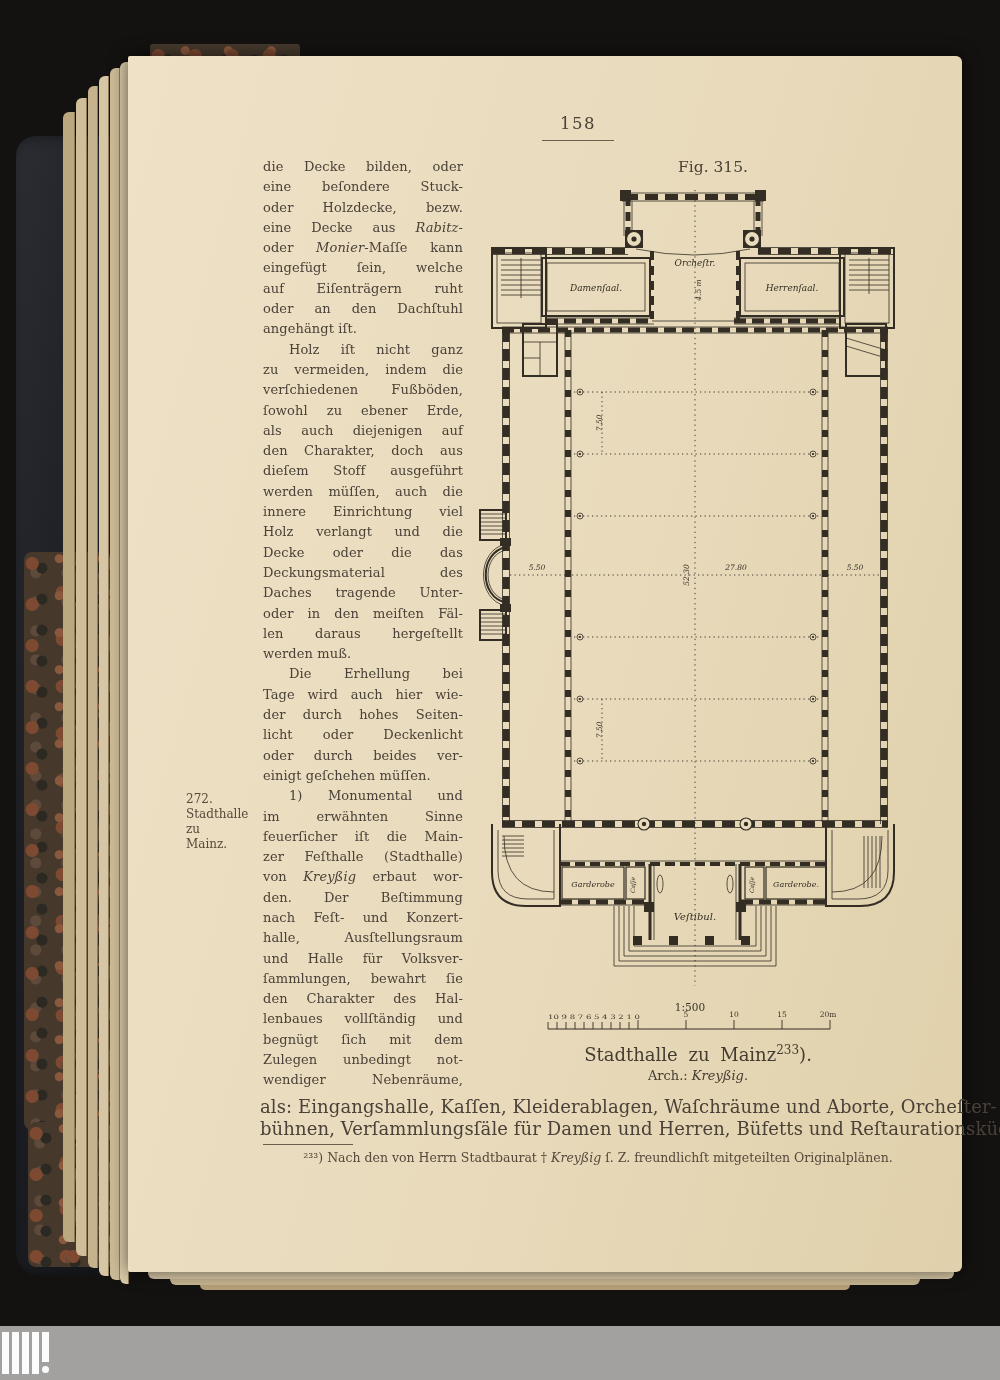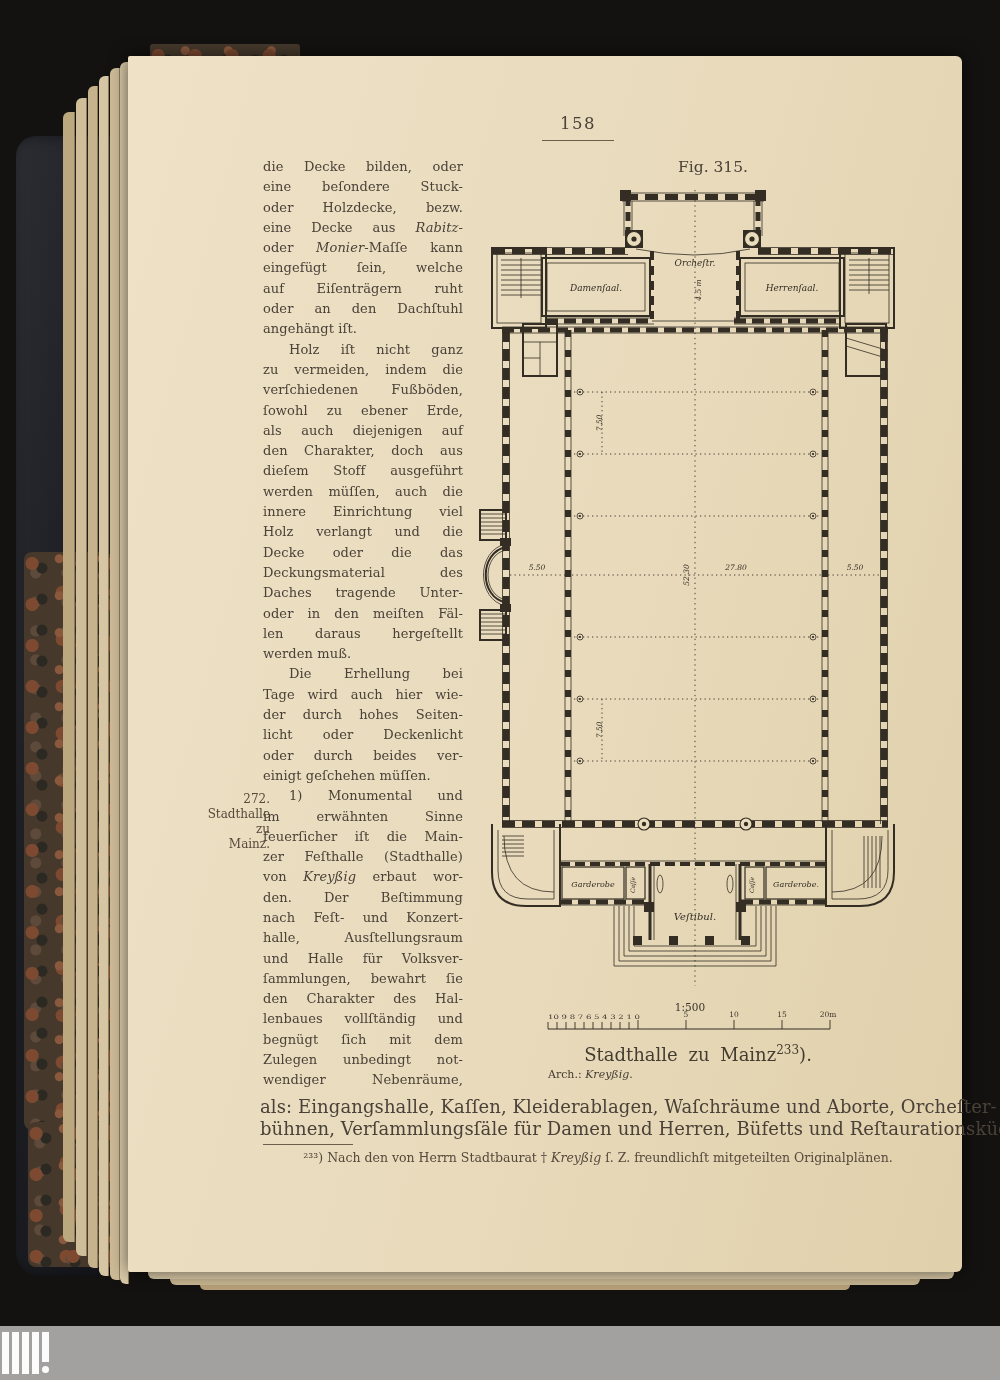--- a/index.html
+++ b/index.html
@@ -42,36 +42,36 @@
   .fig-label{left:510px;top:102px;width:110px;text-align:right;
     font-size:15.5px;color:#4a4138}
 
   .col{left:135px;top:101px;width:200px;color:#4a4138;
     font-size:13px;line-height:20.3px}
   .ln{text-align:justify;text-align-last:justify;white-space:nowrap;letter-spacing:.1px}
   .ln.end{text-align-last:left}
   .ln.ind{text-indent:26px}
   .ln i{font-style:italic}
 
-  .margin-note{left:58px;top:736px;width:84px;text-align:right;
+  .margin-note{left:58px;top:736px;width:84px;text-align:left;
     font-size:12px;line-height:15px;color:#57493b}
 
   .wide{left:132px;top:1040px;width:644px;color:#4a4138;
     font-size:18px;line-height:21.8px}
 
   .foot-rule{left:135px;top:1088px;width:90px;border-top:1px solid #6b5e4c}
   .footnote{left:145px;top:1094px;width:650px;text-align:center;
     font-size:12.5px;color:#55493c}
   .footnote i{font-style:italic}
 
   .caption1{left:420px;top:987px;width:300px;text-align:center;
     font-size:18px;word-spacing:5px;color:#443c31}
   .caption1 sup{font-size:12px}
-  .caption2{left:420px;top:1012px;width:300px;
-    font-size:11px;color:#443c31}
+  .caption2{left:420px;top:1012px;width:300px;text-align:center;
+    font-size:13px;color:#443c31}
   .caption2 i{font-style:italic}
 
   
   .plan{left:340px;top:132px;width:440px;height:800px}
   .scalebar{left:412px;top:946px;width:300px;height:36px}
   .ink{stroke:#332d24;fill:none;stroke-linecap:butt}
   .fillink{fill:#332d24;stroke:none}
   .paper{fill:#e9dcbd;stroke:#332d24;stroke-width:1.1}
   .thin{stroke-width:.8}
   .thin12{stroke-width:1.2}

